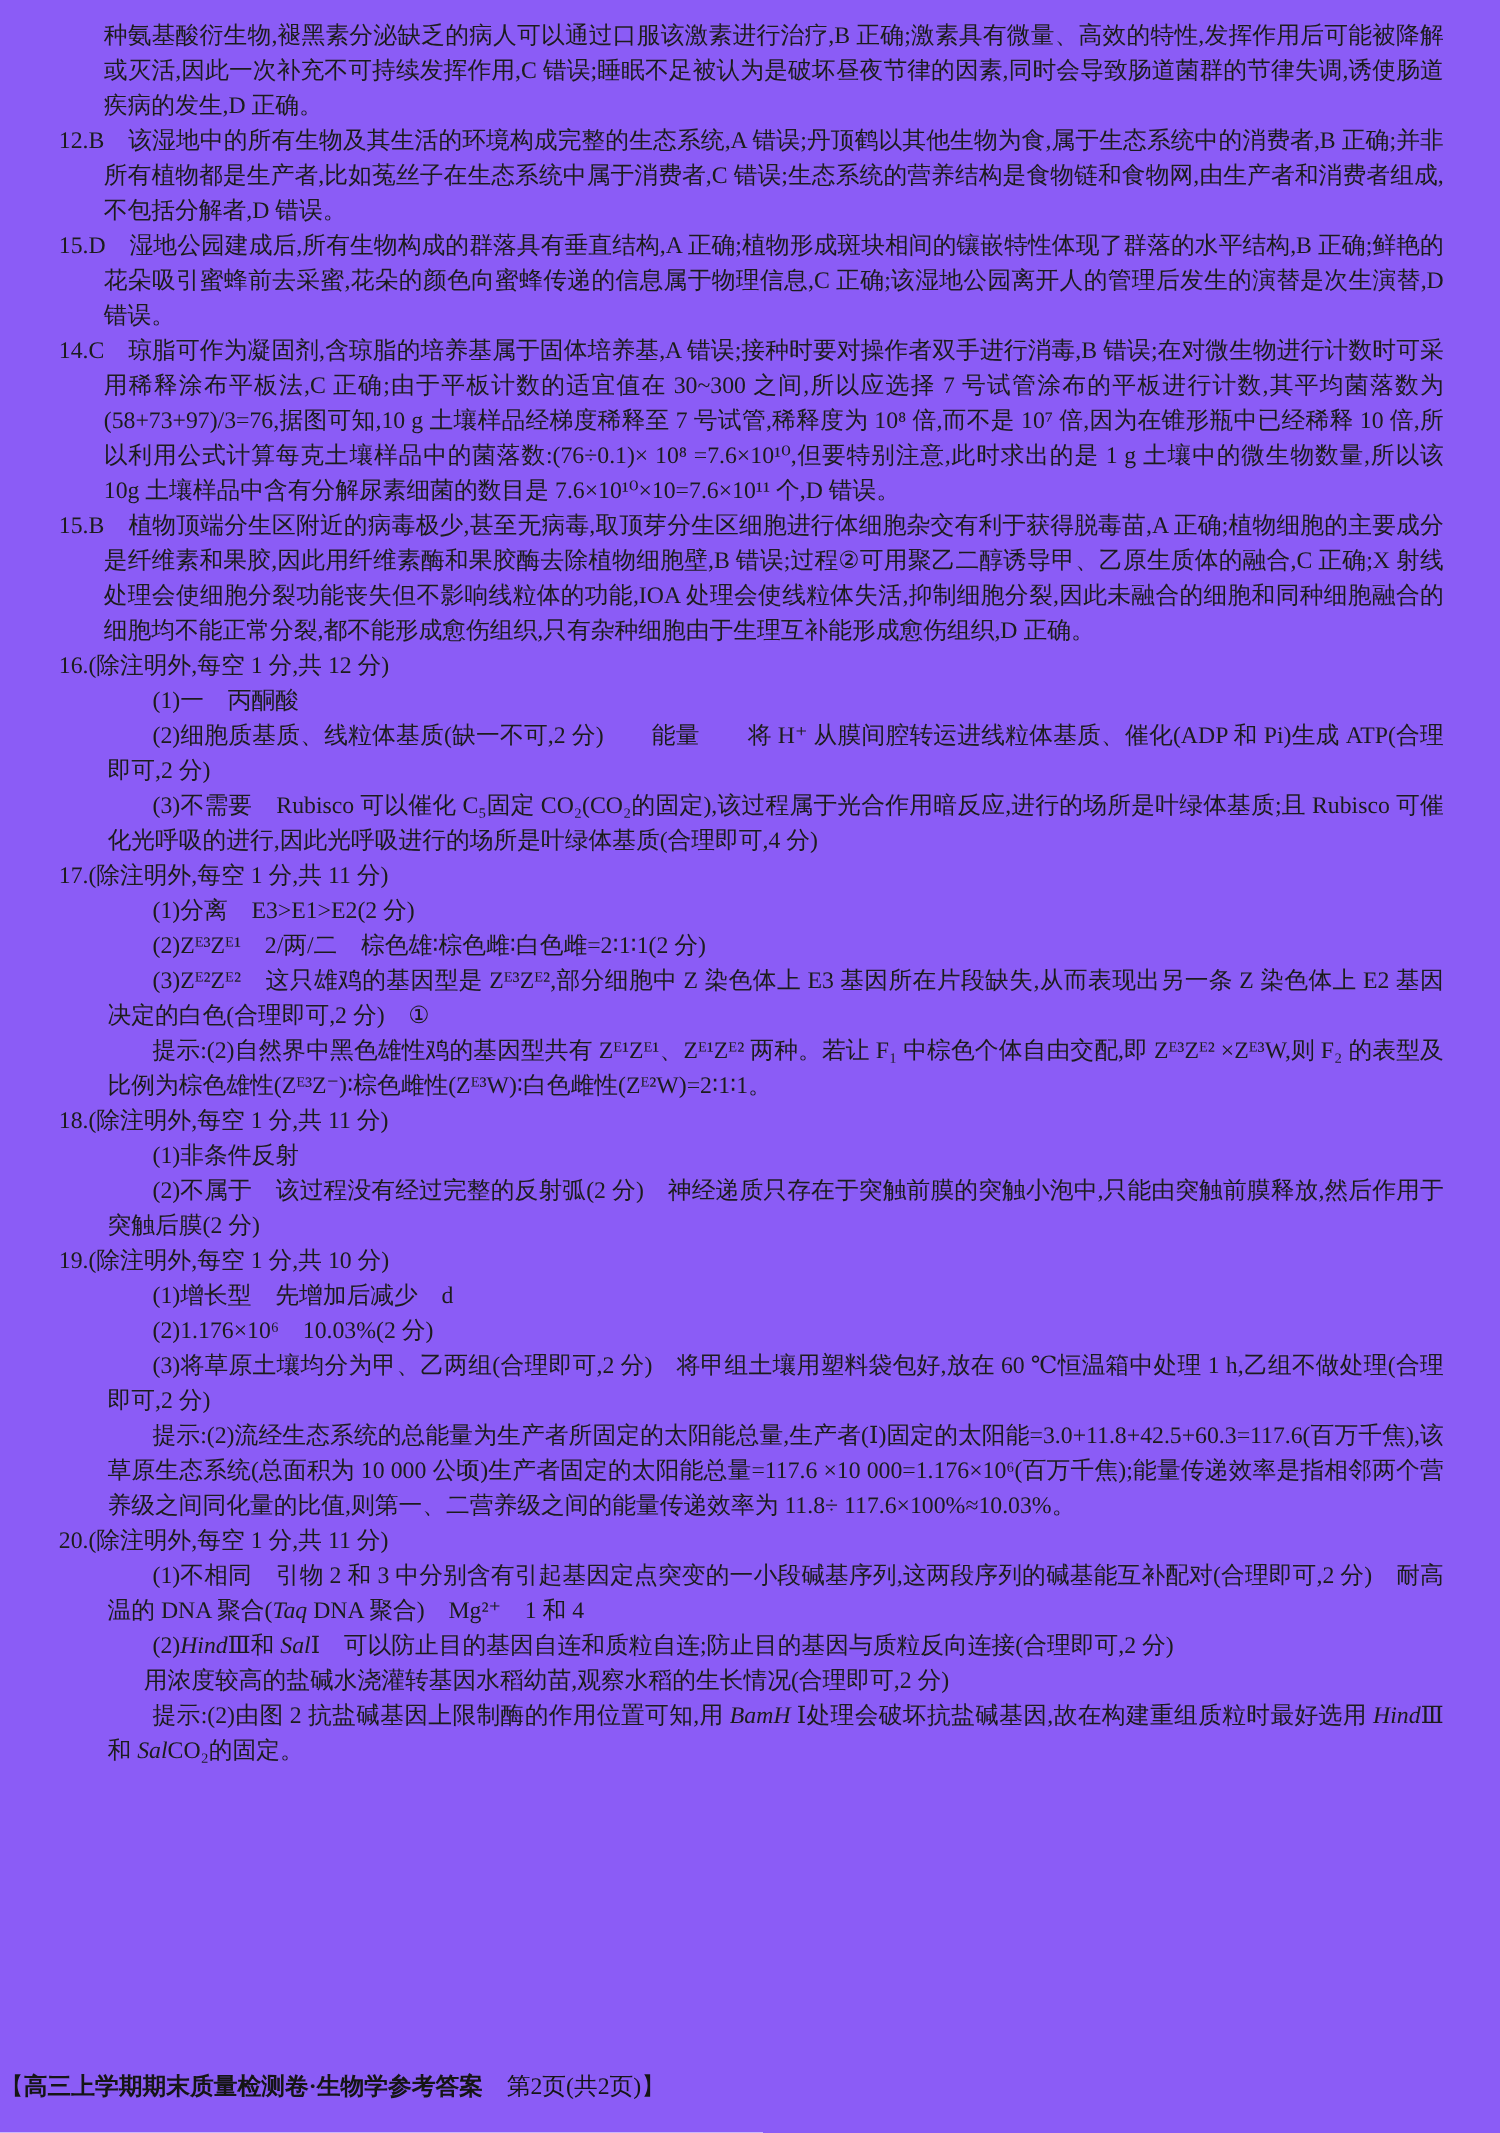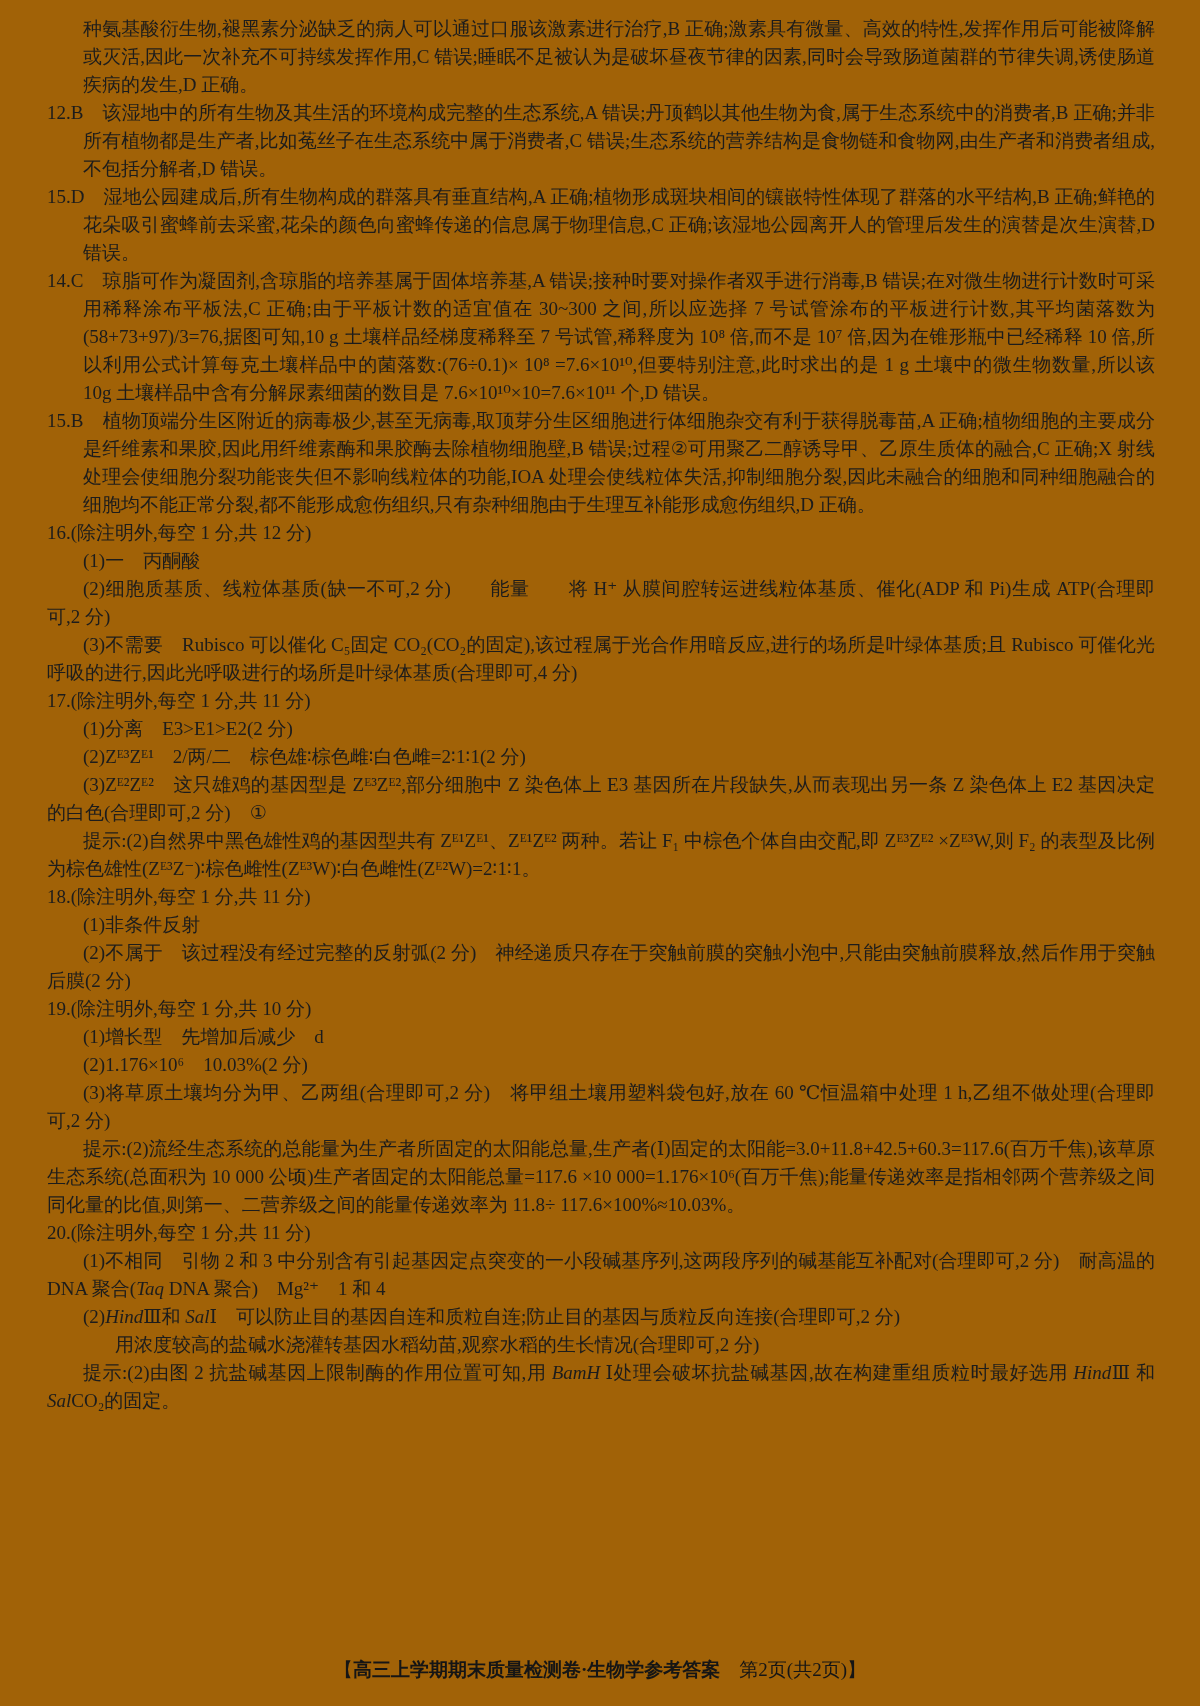--- a/index.html
+++ b/index.html
@@ -7,35 +7,35 @@
   body {
     width: 1200px;
     height: 1706px;
     position: relative;
     overflow: hidden;
     font-family: "Liberation Serif", "DejaVu Serif", "DejaVu Sans", serif;
     font-size: 19px;
     line-height: 28px;
     color: #1c1c1c;
   }
-  .sheet { position: absolute; inset: 0; background: #a16207; }
+  .sheet { position: absolute; inset: 0; background: #8b5cf6; }
   .body { padding: 15px 45px 0 47px; }
   .para { text-align: justify; }
   .para.cont  { margin-left: 36px; }
   .para.cont2 { margin-left: 68px; }
   .para.num   { padding-left: 36px; text-indent: -36px; }
-  .para.sub   { text-indent: 36px; }
+  .para.sub   { text-indent: 36px; margin-left: 39px; }
   .ans-label { font-weight: normal; }
   .it { font-style: italic; }
   .bd { font-weight: bold; }
   .footer {
     position: absolute;
     left: 0; right: 0;
     bottom: 22px;
-    text-align: center;
+    text-align: left;
     font-size: 19px;
     color: #151515;
   }
 </style>
 </head>
 <body>
 
 <div class="sheet">
   <main class="body">
       <div class="para cont"><span>种氨基酸衍生物,褪黑素分泌缺乏的病人可以通过口服该激素进行治疗,B 正确;激素具有微量、高效的特性,发挥作用后可能被降解或灭活,因此一次补充不可持续发挥作用,C 错误;睡眠不足被认为是破坏昼夜节律的因素,同时会导致肠道菌群的节律失调,诱使肠道疾病的发生,D 正确。</span></div>

